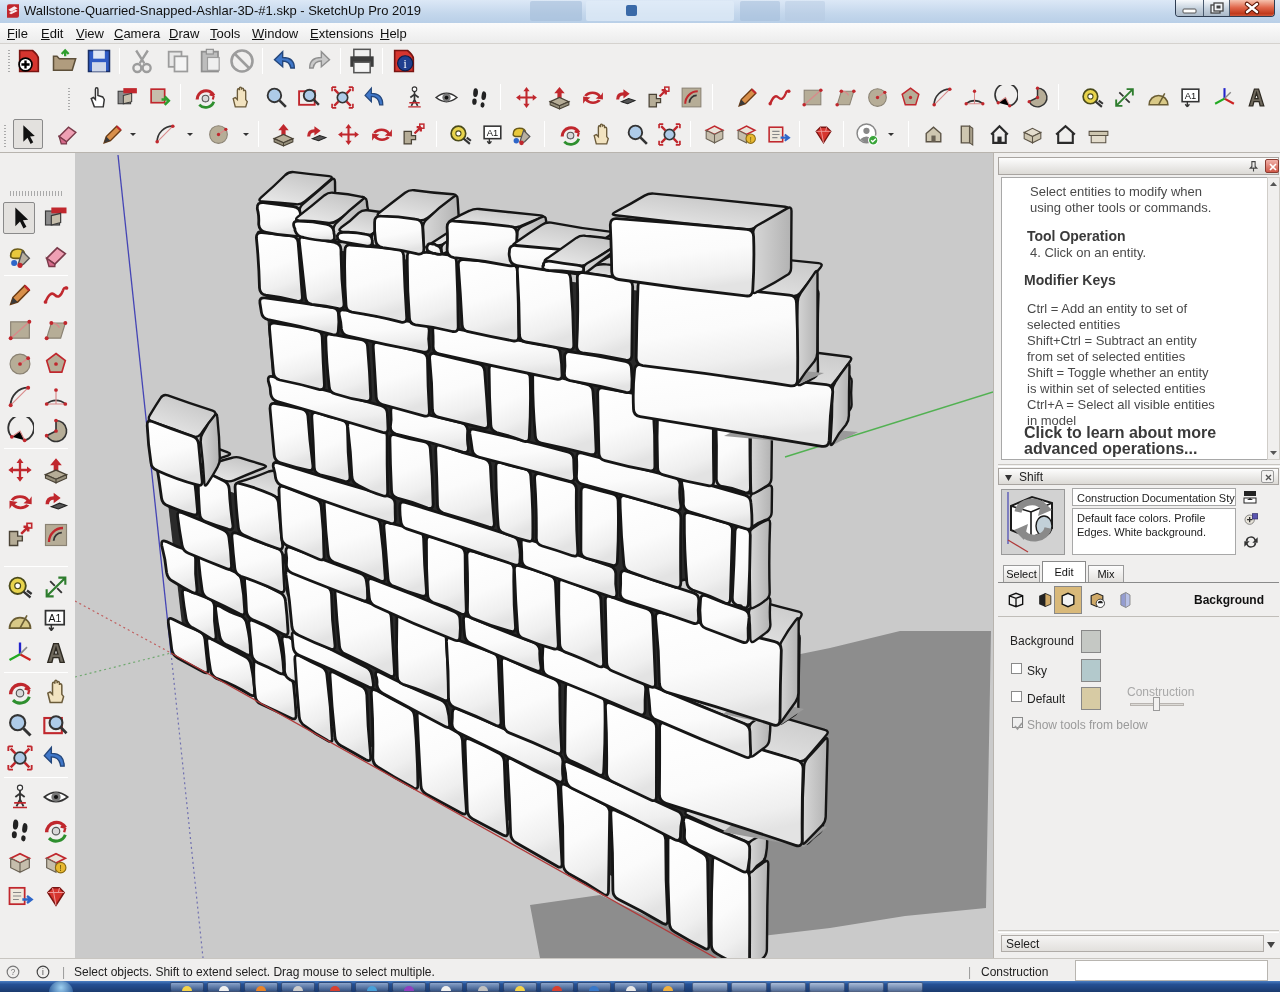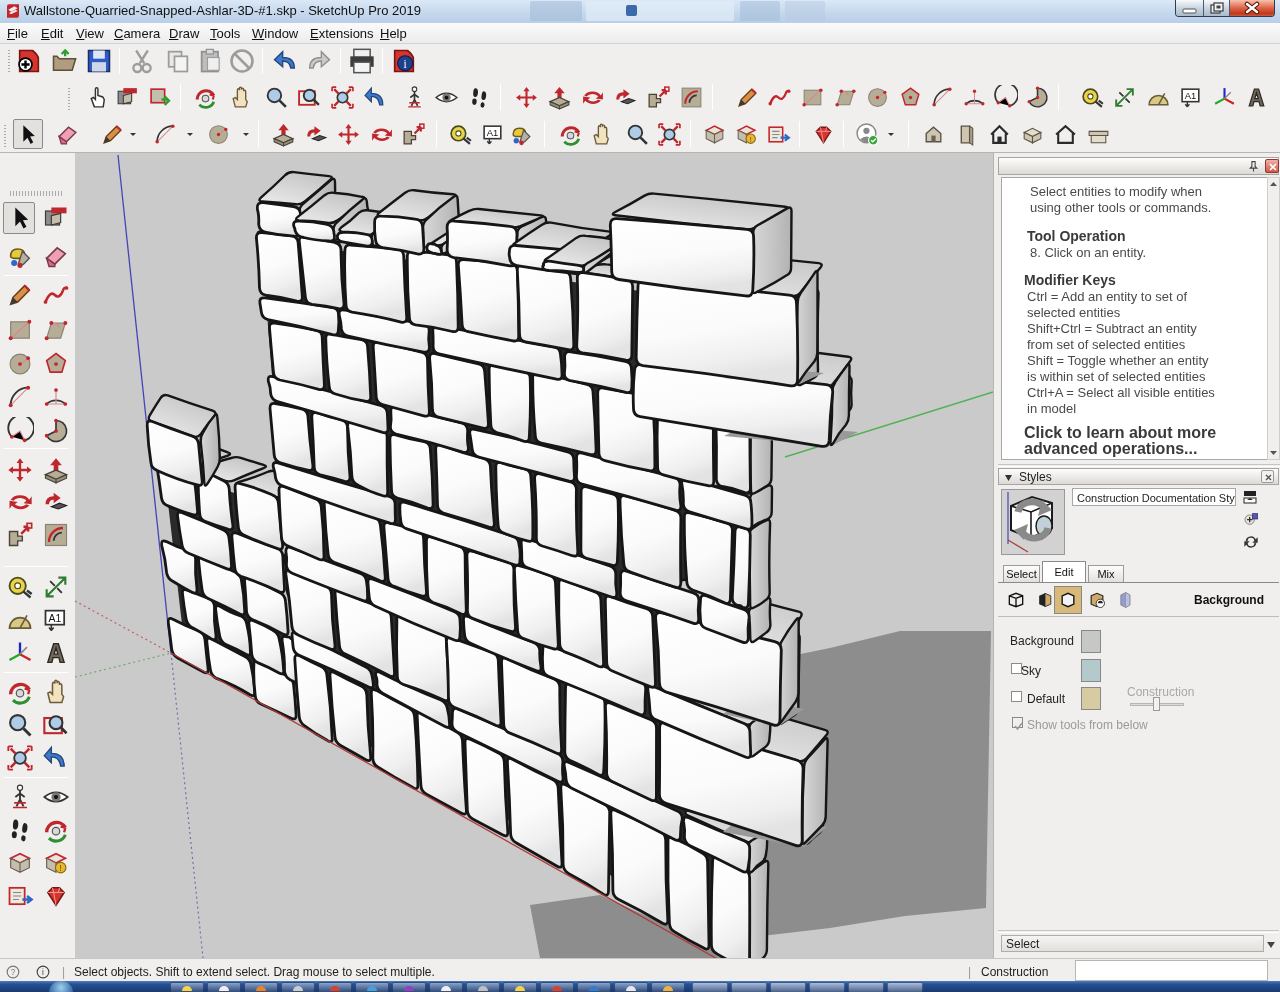--- a/index.html
+++ b/index.html
@@ -848,57 +848,60 @@
       <svg style="position:absolute;left:248px;top:2px" width="13" height="13" viewBox="0 0 24 24">
         <path d="M9 3 L15 3 L15 12 L18 15 L6 15 L9 12 Z M12 15 L12 21" stroke="#444" stroke-width="2" fill="none"></path>
       </svg>
       <div style="position:absolute;left:266px;top:1px;width:14px;height:14px;background:linear-gradient(#f0b0a8,#d05848);border:1px solid #8a3a30;border-radius:2px"><svg width="14" height="14">
           <path d="M4 4 L10 10 M10 4 L4 10" stroke="#fff" stroke-width="1.6"></path>
         </svg></div>
     </div>
     <div class="white" style="position:absolute;left:7px;top:24px;width:284px;height:283px;overflow:hidden;font-size:13px;color:#4a4a4a;line-height:16px">
       <div style="position:absolute;left:28px;top:6px">Select entities to modify when<br>using other tools or commands.</div>
       <div style="position:absolute;left:25px;top:50px;font-weight:bold;color:#3a3a3a;font-size:14px">Tool Operation</div>
-      <div style="position:absolute;left:28px;top:67px">8. Click on an entity.</div>
+      <div style="position:absolute;left:28px;top:67px">4. Click on an entity.</div>
       <div style="position:absolute;left:22px;top:94px;font-weight:bold;color:#3a3a3a;font-size:14px">Modifier Keys</div>
-      <div style="position:absolute;left:25px;top:111px">Ctrl = Add an entity to set of<br>selected entities<br>Shift+Ctrl = Subtract an entity<br>from set of selected entities<br>Shift = Toggle whether an entity<br>is within set of selected entities<br>Ctrl+A = Select all visible entities<br>in model</div>
+      <div style="position:absolute;left:25px;top:123px">Ctrl = Add an entity to set of<br>selected entities<br>Shift+Ctrl = Subtract an entity<br>from set of selected entities<br>Shift = Toggle whether an entity<br>is within set of selected entities<br>Ctrl+A = Select all visible entities<br>in model</div>
       <div style="position:absolute;left:22px;top:247px;font-weight:bold;color:#3a3a3a;font-size:16px">Click to learn about more<br>advanced operations...</div>
     </div>
     <div style="position:absolute;left:273px;top:24px;width:13px;height:283px;background:#f0efee;border:1px solid #d0cdc8">
       <svg width="11" height="10" style="position:absolute;top:1px;left:0">
         <path d="M5.5 3 L2 7 L9 7 Z" fill="#555"></path>
       </svg>
       <svg width="11" height="10" style="position:absolute;bottom:1px;left:0">
         <path d="M2 3 L9 3 L5.5 7 Z" fill="#555"></path>
       </svg>
     </div>
     <div style="position:absolute;left:4px;top:311px;width:282px;height:3px;border-top:1px solid #c8c5c0;border-bottom:1px solid #fff"></div>
     <div style="position:absolute;left:4px;top:315px;width:281px;height:17px;background:linear-gradient(#fdfdfd,#dcdad6);border:1px solid #a8a4a0;font-size:12px;color:#222">
       <svg style="position:absolute;left:5px;top:4px" width="9" height="9">
         <path d="M1 2 L8 2 L4.5 8 Z" fill="#333"></path>
       </svg>
-      <span style="position:absolute;left:20px;top:1px">Styles</span>
+      <span style="position:absolute;left:20px;top:1px">Shift</span>
       <div style="position:absolute;left:262px;top:1px;width:13px;height:13px;background:#f2f1f0;border:1px solid #9a9a9a;border-radius:2px"><svg width="13" height="13">
           <path d="M4 4 L9 9 M9 4 L4 9" stroke="#555" stroke-width="1.4"></path>
         </svg></div>
     </div>
     <div style="position:absolute;left:7px;top:336px;width:64px;height:66px;background:#d2d2d2;border:1px solid #999"><svg width="62" height="64" viewBox="0 0 62 64">
         <path d="M6 2 L6 54" stroke="#4545b5" stroke-width="1.2"></path>
         <path d="M6 50 L26 62" stroke="#b03a3a" stroke-width="1.2"></path>
         <path d="M9 16 L30 7 L50 13 L50 38 L29 48 L9 40 Z" fill="#fff" stroke="#1a1a1a" stroke-width="2"></path>
         <path d="M9 16 L29 22 L50 13 M29 22 L29 48" fill="none" stroke="#1a1a1a" stroke-width="1.6"></path>
         <ellipse cx="42" cy="36" rx="8" ry="10" fill="#c2d0d8" stroke="#1a1a1a" stroke-width="1.4"></ellipse>
         <path d="M16 22 A 14 12 0 0 1 42 18" fill="none" stroke="#8a8a8a" stroke-width="7"></path>
         <path d="M40 10 L50 20 L36 26 Z" fill="#8a8a8a"></path>
         <path d="M46 38 A 14 12 0 0 1 20 42" fill="none" stroke="#8a8a8a" stroke-width="7"></path>
         <path d="M22 50 L12 40 L26 34 Z" fill="#8a8a8a"></path>
       </svg></div>
     <div class="white" style="position:absolute;left:78px;top:335px;width:164px;height:18px;font-size:11px;color:#222">
       <span style="position:absolute;left:4px;top:3px;white-space:nowrap">Construction Documentation Sty</span>
     </div>
+    <div class="white" style="position:absolute;left:78px;top:355px;width:164px;height:47px;font-size:11px;color:#222;line-height:14px">
+      <span style="position:absolute;left:4px;top:2px">Default face colors. Profile Edges. White background.</span>
+    </div>
     <svg style="position:absolute;left:248px;top:336px" width="16" height="16" viewBox="0 0 16 16">
       <rect x="2" y="2" width="12" height="5" fill="#222"></rect>
       <rect x="2" y="9" width="12" height="5" fill="#fff" stroke="#222"></rect>
       <path d="M5 11 L8 9 L11 11" fill="#222"></path>
     </svg>
     <svg style="position:absolute;left:249px;top:358px" width="16" height="16" viewBox="0 0 24 24">
       <circle cx="10" cy="13" r="7" fill="#e8e4da" stroke="#555"></circle>
       <path d="M10 9 V17 M6 13 H14" stroke="#333" stroke-width="2"></path>
       <rect x="14" y="4" width="8" height="8" fill="#5a55b0" stroke="#2a2664"></rect>
     </svg>
@@ -928,21 +931,21 @@
     </svg>
     <svg style="position:absolute;left:121px;top:437px" width="20" height="20" viewBox="0 0 24 24" opacity="0.55">
       <path d="M7 6 L13 3 L13 21 L7 18 Z" fill="#4a5ab8" stroke="#222"></path>
       <path d="M13 3 L18 6 L18 18 L13 21" fill="#8a9ae0" stroke="#222"></path>
     </svg>
     <div style="position:absolute;left:200px;top:440px;width:70px;font-size:12px;font-weight:bold;color:#111;text-align:right">Background</div>
     <div style="position:absolute;left:4px;top:463px;width:281px;height:1px;background:#c0bdb8"></div>
     <div style="position:absolute;left:16px;top:481px;font-size:12px;color:#222">Background</div>
     <div class="swatch" style="left:87px;top:477px;background:#c5c8c4"></div>
     <div class="cb" style="left:17px;top:510px"></div>
-    <div style="position:absolute;left:27px;top:511px;font-size:12px;color:#222">Sky</div>
+    <div style="position:absolute;left:33px;top:511px;font-size:12px;color:#222">Sky</div>
     <div class="swatch" style="left:87px;top:506px;background:#b3c9cc"></div>
     <div class="cb" style="left:17px;top:538px"></div>
     <div style="position:absolute;left:33px;top:539px;font-size:12px;color:#222">Default</div>
     <div class="swatch" style="left:87px;top:534px;background:#d7cba4"></div>
     <div style="position:absolute;left:133px;top:532px;font-size:12px;color:#a8a8a8">Construction</div>
     <div style="position:absolute;left:136px;top:550px;width:54px;height:3px;background:#dcdad6;border:1px solid #b8b4b0"></div>
     <div style="position:absolute;left:159px;top:544px;width:7px;height:14px;background:#f2f1f0;border:1px solid #9a9a9a"></div>
     <div class="cb" style="left:18px;top:564px;background:#efefef"><svg width="11" height="11">
         <path d="M2 5 L4.5 8 L9 2" stroke="#9a9a9a" stroke-width="1.6" fill="none"></path>
       </svg></div>

